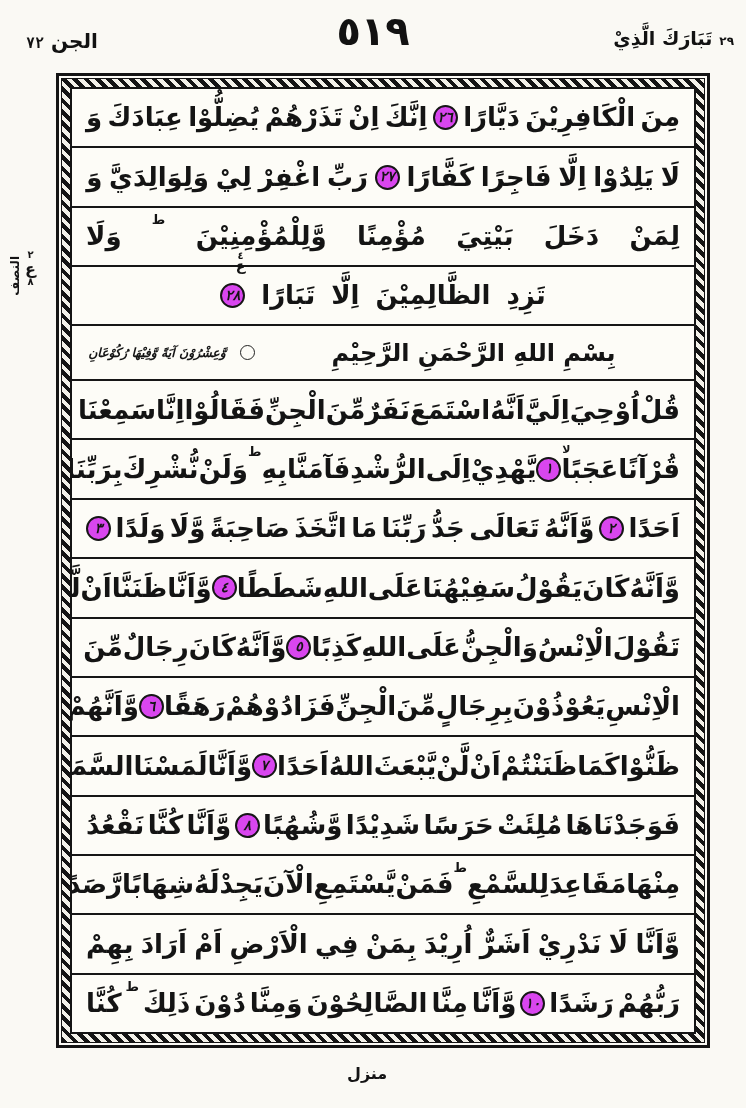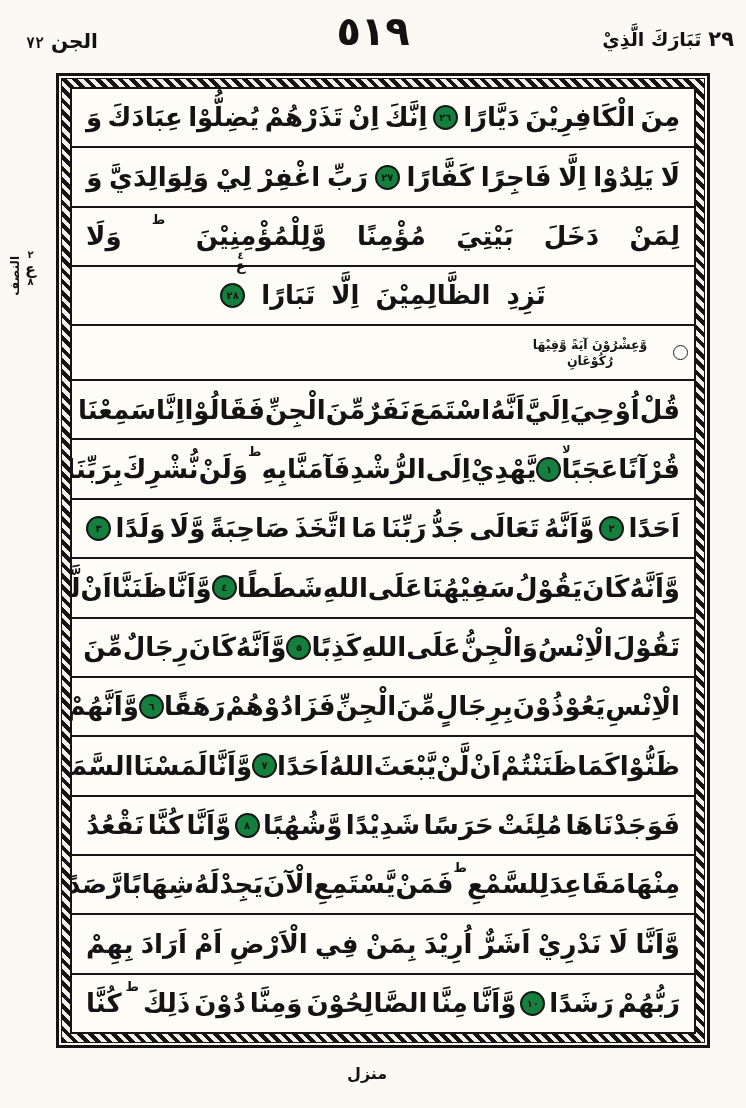--- a/index.html
+++ b/index.html
@@ -8,21 +8,21 @@
     background:#f4f3ee;
     font-family:"DejaVu Sans",sans-serif;
     color:#141414;
     overflow:hidden;
   }
   .page{position:relative;width:746px;height:1108px;background:#faf9f4;}
 
   
   .hdr{position:absolute;font-weight:bold;color:#121212;}
   .hdr-right{top:27px;right:12px;display:flex;direction:rtl;align-items:baseline;gap:7px;font-size:19px;}
-  .hdr-right .num{font-size:21px;}
+  .hdr-right .num{font-size:12px;}
   .hdr-center{top:8px;left:0;right:0;text-align:center;font-size:40px;letter-spacing:1px;}
   .hdr-left{top:29px;left:26px;display:flex;direction:rtl;align-items:baseline;gap:7px;font-size:20px;}
   .hdr-left .num{font-size:15px;font-family:Liberation Mono, monospace;}
 
   
   .margin-note{position:absolute;left:8px;top:250px;display:flex;direction:ltr;gap:3px;align-items:flex-start;}
   .nisf{writing-mode:vertical-rl;transform:rotate(180deg);font-size:12px;font-weight:bold;letter-spacing:3px;margin-top:6px;}
   .rstack{display:flex;flex-direction:column;align-items:center;font-weight:bold;line-height:1.05;}
   .rstack .t{font-size:10px;}
   .rstack .m{font-size:16px;}
@@ -53,38 +53,38 @@
   .inner > :last-child{border-bottom:none;}
   .line.just{justify-content:space-between;}
   .line.center{justify-content:center;gap:16px;}
   .w{display:inline-block;}
 
   
   .vc-wrap{position:relative;display:inline-flex;flex:0 0 auto;}
   .vc{
     box-sizing:border-box;width:25px;height:25px;border:2px solid #161616;border-radius:50%;
     display:flex;align-items:center;justify-content:center;
-    font-size:10px;font-weight:bold;background:#15803d;
+    font-size:14px;font-weight:bold;background:#d946ef;font-style:italic;
   }
   .vc-above{position:absolute;top:-13px;right:-9px;font-size:11px;font-weight:bold;margin-left:20px;}
   .ruku-sign{position:absolute;top:-31px;right:0;display:flex;flex-direction:column;align-items:center;line-height:0.85;}
   .ruku-sign .rn{font-size:10px;}
   .ruku-sign .ra{font-size:14px;}
 
   
   .wm{font-size:13px;align-self:flex-start;margin-top:5px;flex:0 0 auto;}
 
   
   .band{
     flex:0.92;display:flex;direction:rtl;align-items:center;gap:4px;
     border-bottom:2px solid #161616;padding:0 6px;
   }
   .band-right,.band-left{
     width:158px;flex:0 0 auto;text-align:center;
-    font-size:12.5px;font-weight:bold;line-height:1.25;white-space:normal;
+    font-size:12.5px;font-weight:bold;line-height:1.25;white-space:normal;font-style:italic;
   }
   .band-bism{flex:1;text-align:center;font-size:24px;font-weight:bold;}
   .band-orn{width:13px;height:13px;border:1.5px solid #222;border-radius:50%;flex:0 0 auto;background:#fdfcf7;}
 
   
   .catchword{position:absolute;left:333px;top:1064px;font-size:16px;font-weight:bold;margin-left:14px;}
 </style>
 </head>
 <body>
 
@@ -157,20 +157,21 @@
             <span class="w">تَبَارًا</span>
             <span class="vc-wrap">
               <span class="vc">٢٨</span>
               <span class="ruku-sign">
                 <span class="rn">٤</span>
                 <span class="ra">ع</span>
               </span>
             </span>
           </div>
           <div class="band">
+            <span class="band-bism">بِسْمِ اللهِ الرَّحْمَنِ الرَّحِيْمِ</span>
             <span class="band-orn"></span>
             <span class="band-left">وَّعِشْرُوْنَ آيَةً وَّفِيْهَا رُكُوْعَانِ</span>
           </div>
           <div class="line just">
             <span class="w">قُلْ</span>
             <span class="w">اُوْحِيَ</span>
             <span class="w">اِلَيَّ</span>
             <span class="w">اَنَّهُ</span>
             <span class="w">اسْتَمَعَ</span>
             <span class="w">نَفَرٌ</span>

